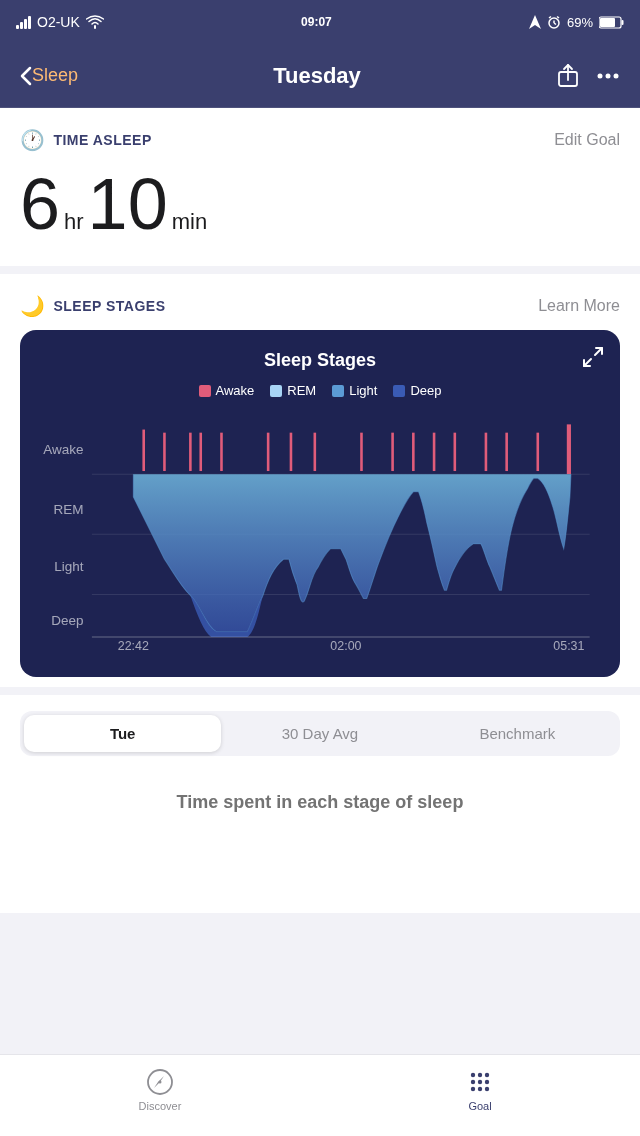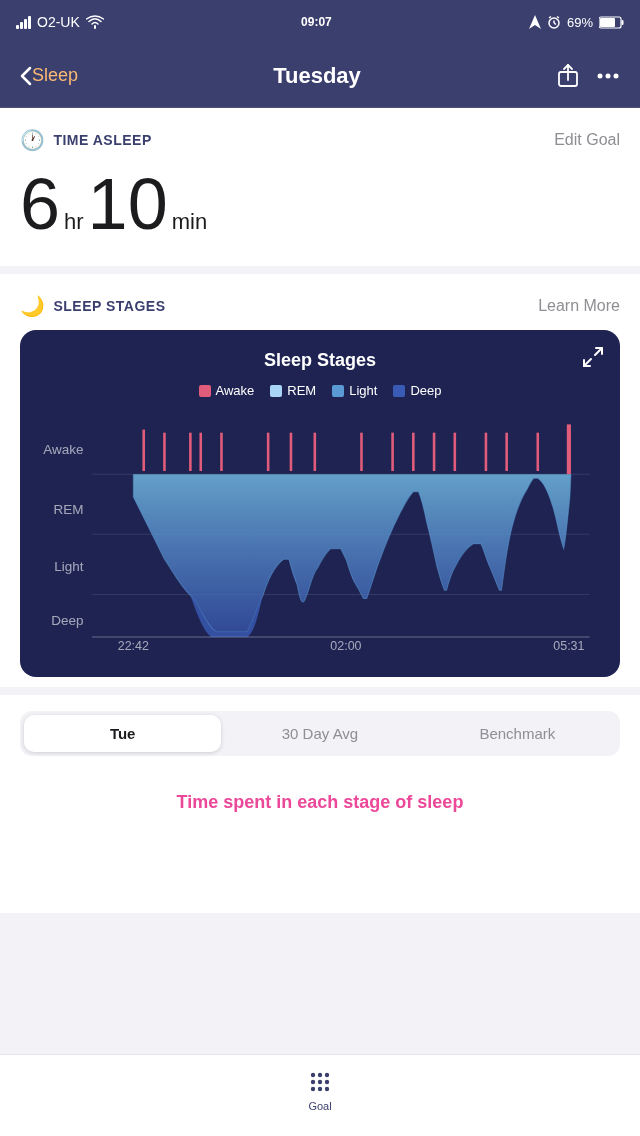--- a/index.html
+++ b/index.html
@@ -196,21 +196,21 @@
     }
 
     
     .bottom-text-section {
       background: white;
       padding: 20px 20px 10px;
     }
     .bottom-heading {
       font-size: 18px;
       font-weight: 600;
-      color: #ec4899;
+      color: #737373;
       text-align: center;
     }
 
     
     .tab-bar {
       background: white;
       border-top: 1px solid #e5e5ea;
       display: flex;
       justify-content: space-around;
       align-items: center;
@@ -504,20 +504,30 @@
 
   <div class="bottom-text-section">
     <div class="bottom-heading">Time spent in each stage of sleep</div>
   </div>
 
   <div style="height:90px;"></div>
 </div>
 
 <div class="tab-bar">
 
+  <div class="tab-bar-item">
+    <div class="tab-bar-icon">
+      <svg width="28" height="28" viewBox="0 0 28 28">
+        <circle cx="14" cy="14" r="12" stroke="#8e8e93" stroke-width="1.8" fill="none"></circle>
+        <polygon points="18,8 12,14 8,20 14,14" fill="#8e8e93"></polygon>
+        <circle cx="14" cy="14" r="1.5" fill="#8e8e93"></circle>
+      </svg>
+    </div>
+    <span class="tab-bar-label">Discover</span>
+  </div>
 
   <div class="tab-bar-item">
     <div class="tab-bar-icon">
       <svg width="28" height="28" viewBox="0 0 28 28">
         <circle cx="7" cy="7" r="2.2" fill="#3a3f6e"></circle>
         <circle cx="14" cy="7" r="2.2" fill="#3a3f6e"></circle>
         <circle cx="21" cy="7" r="2.2" fill="#3a3f6e"></circle>
         <circle cx="7" cy="14" r="2.2" fill="#3a3f6e"></circle>
         <circle cx="14" cy="14" r="2.2" fill="#3a3f6e"></circle>
         <circle cx="21" cy="14" r="2.2" fill="#3a3f6e"></circle>

